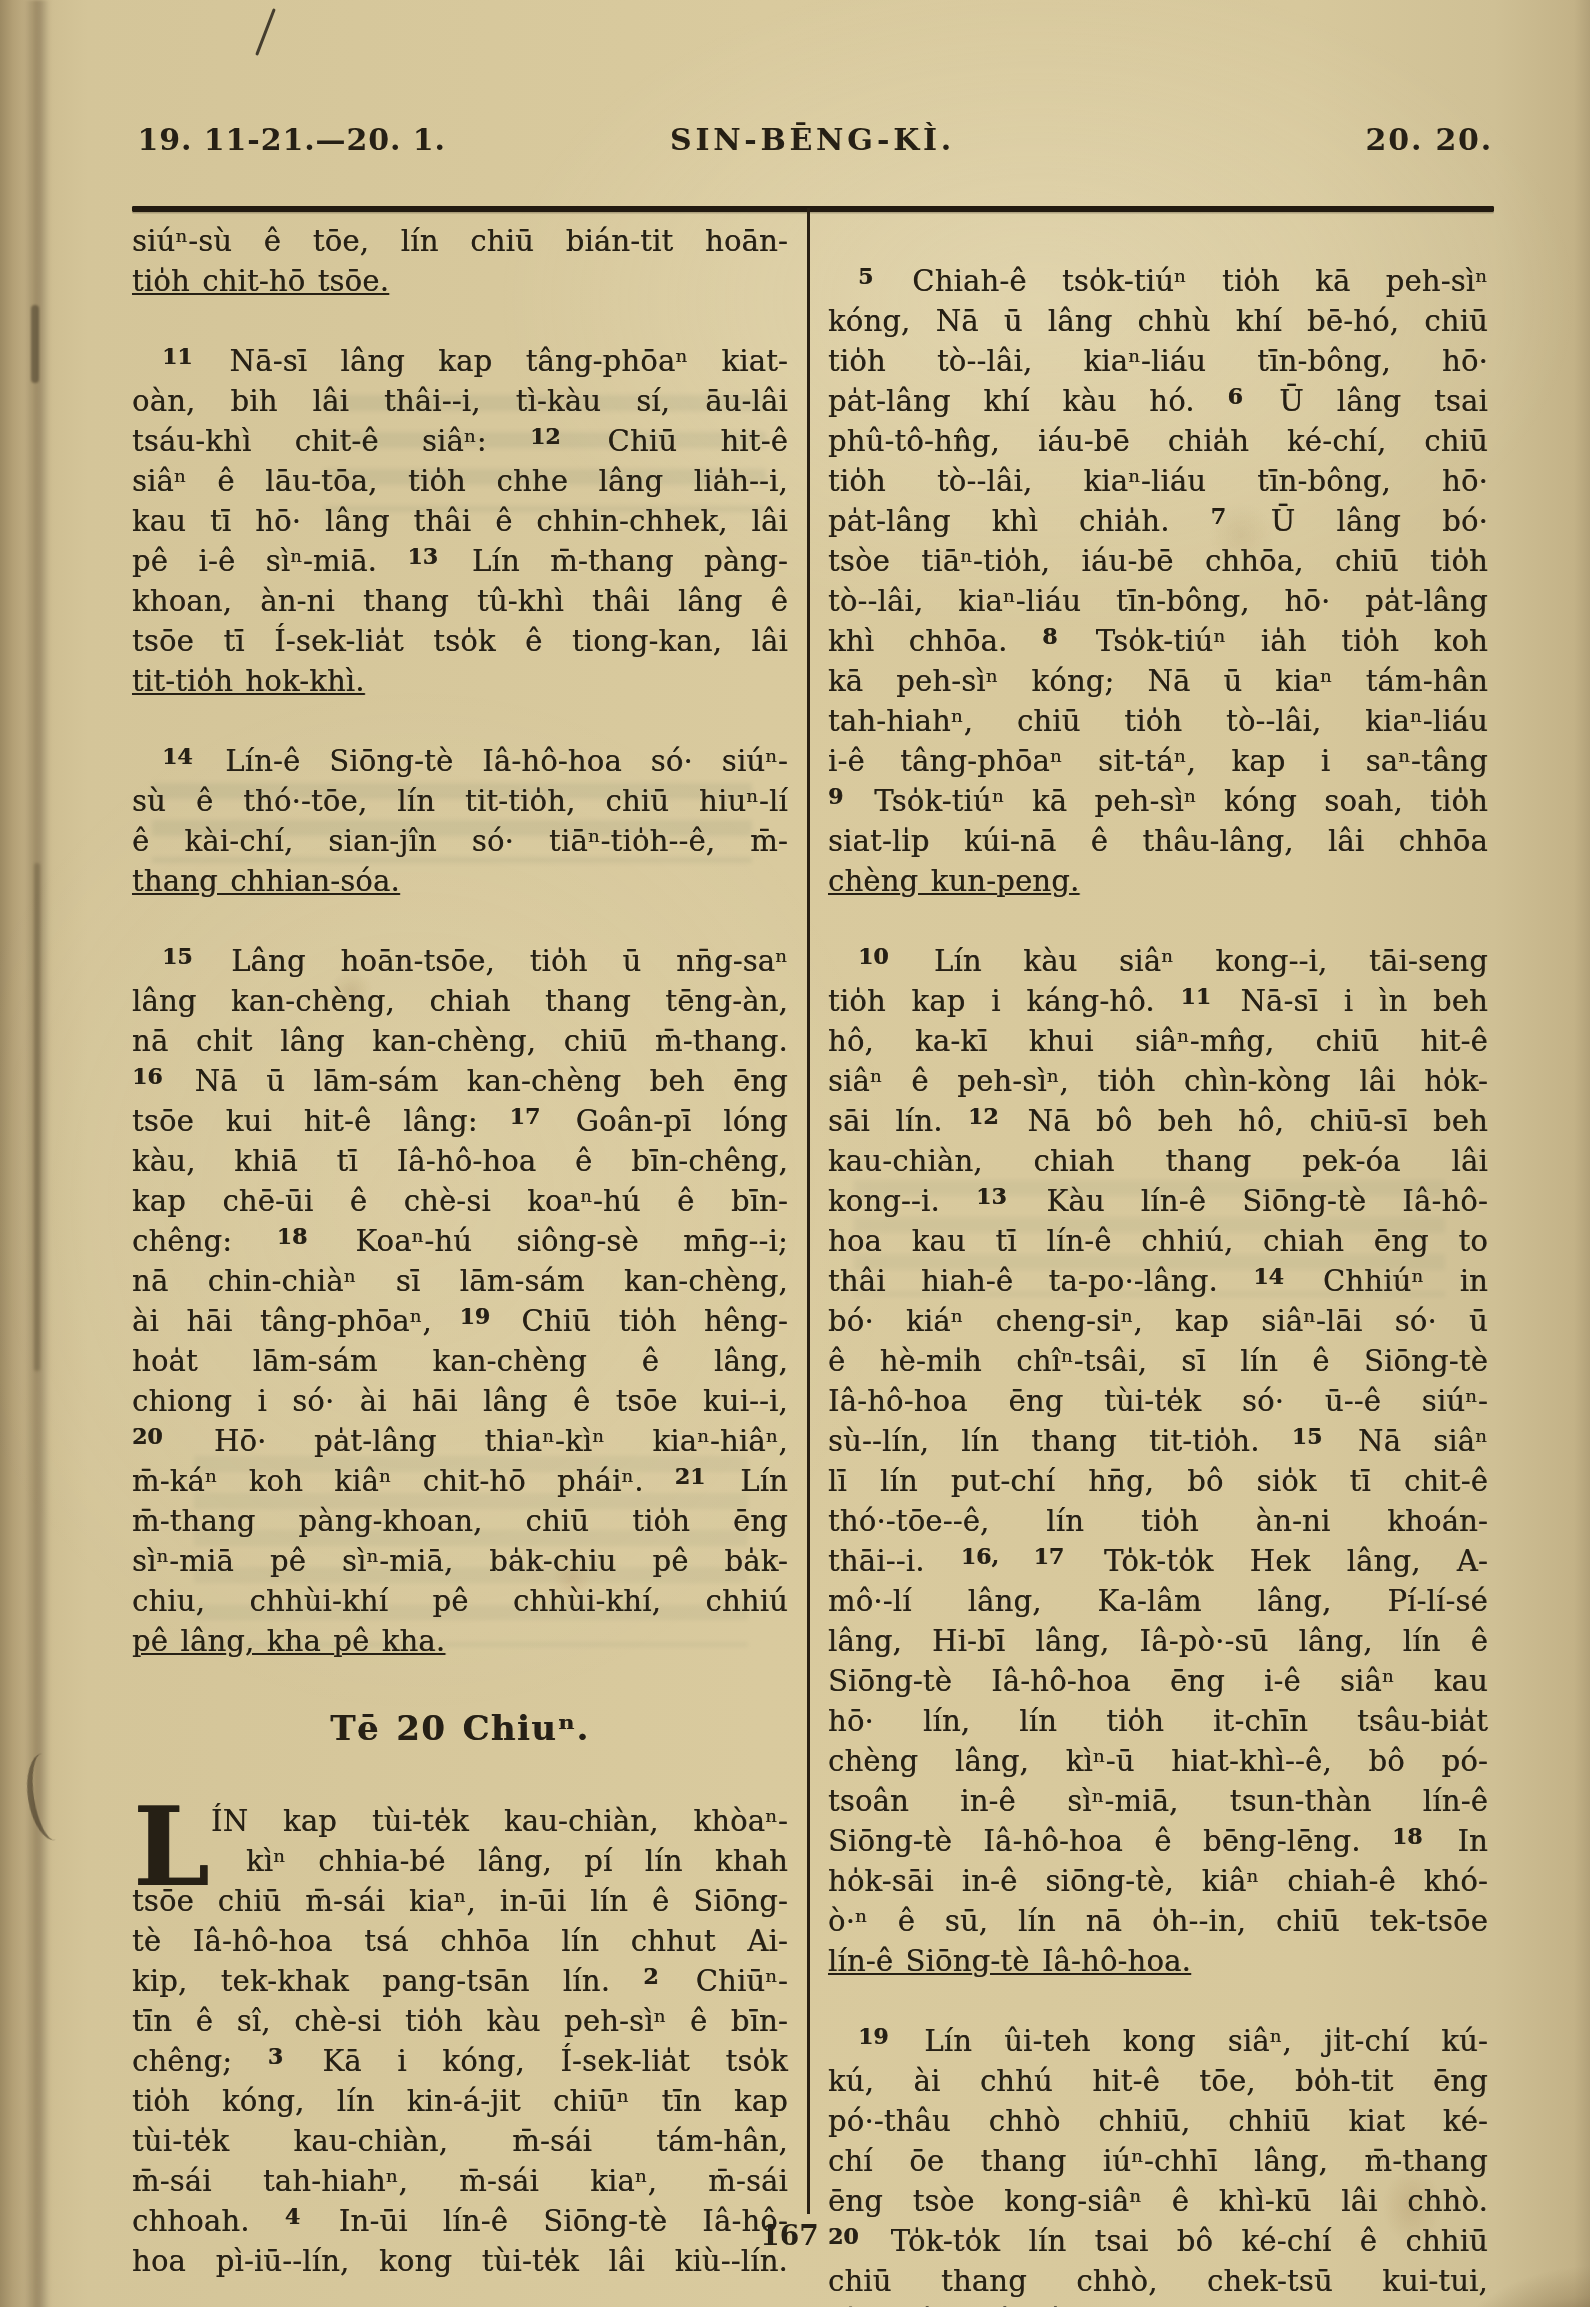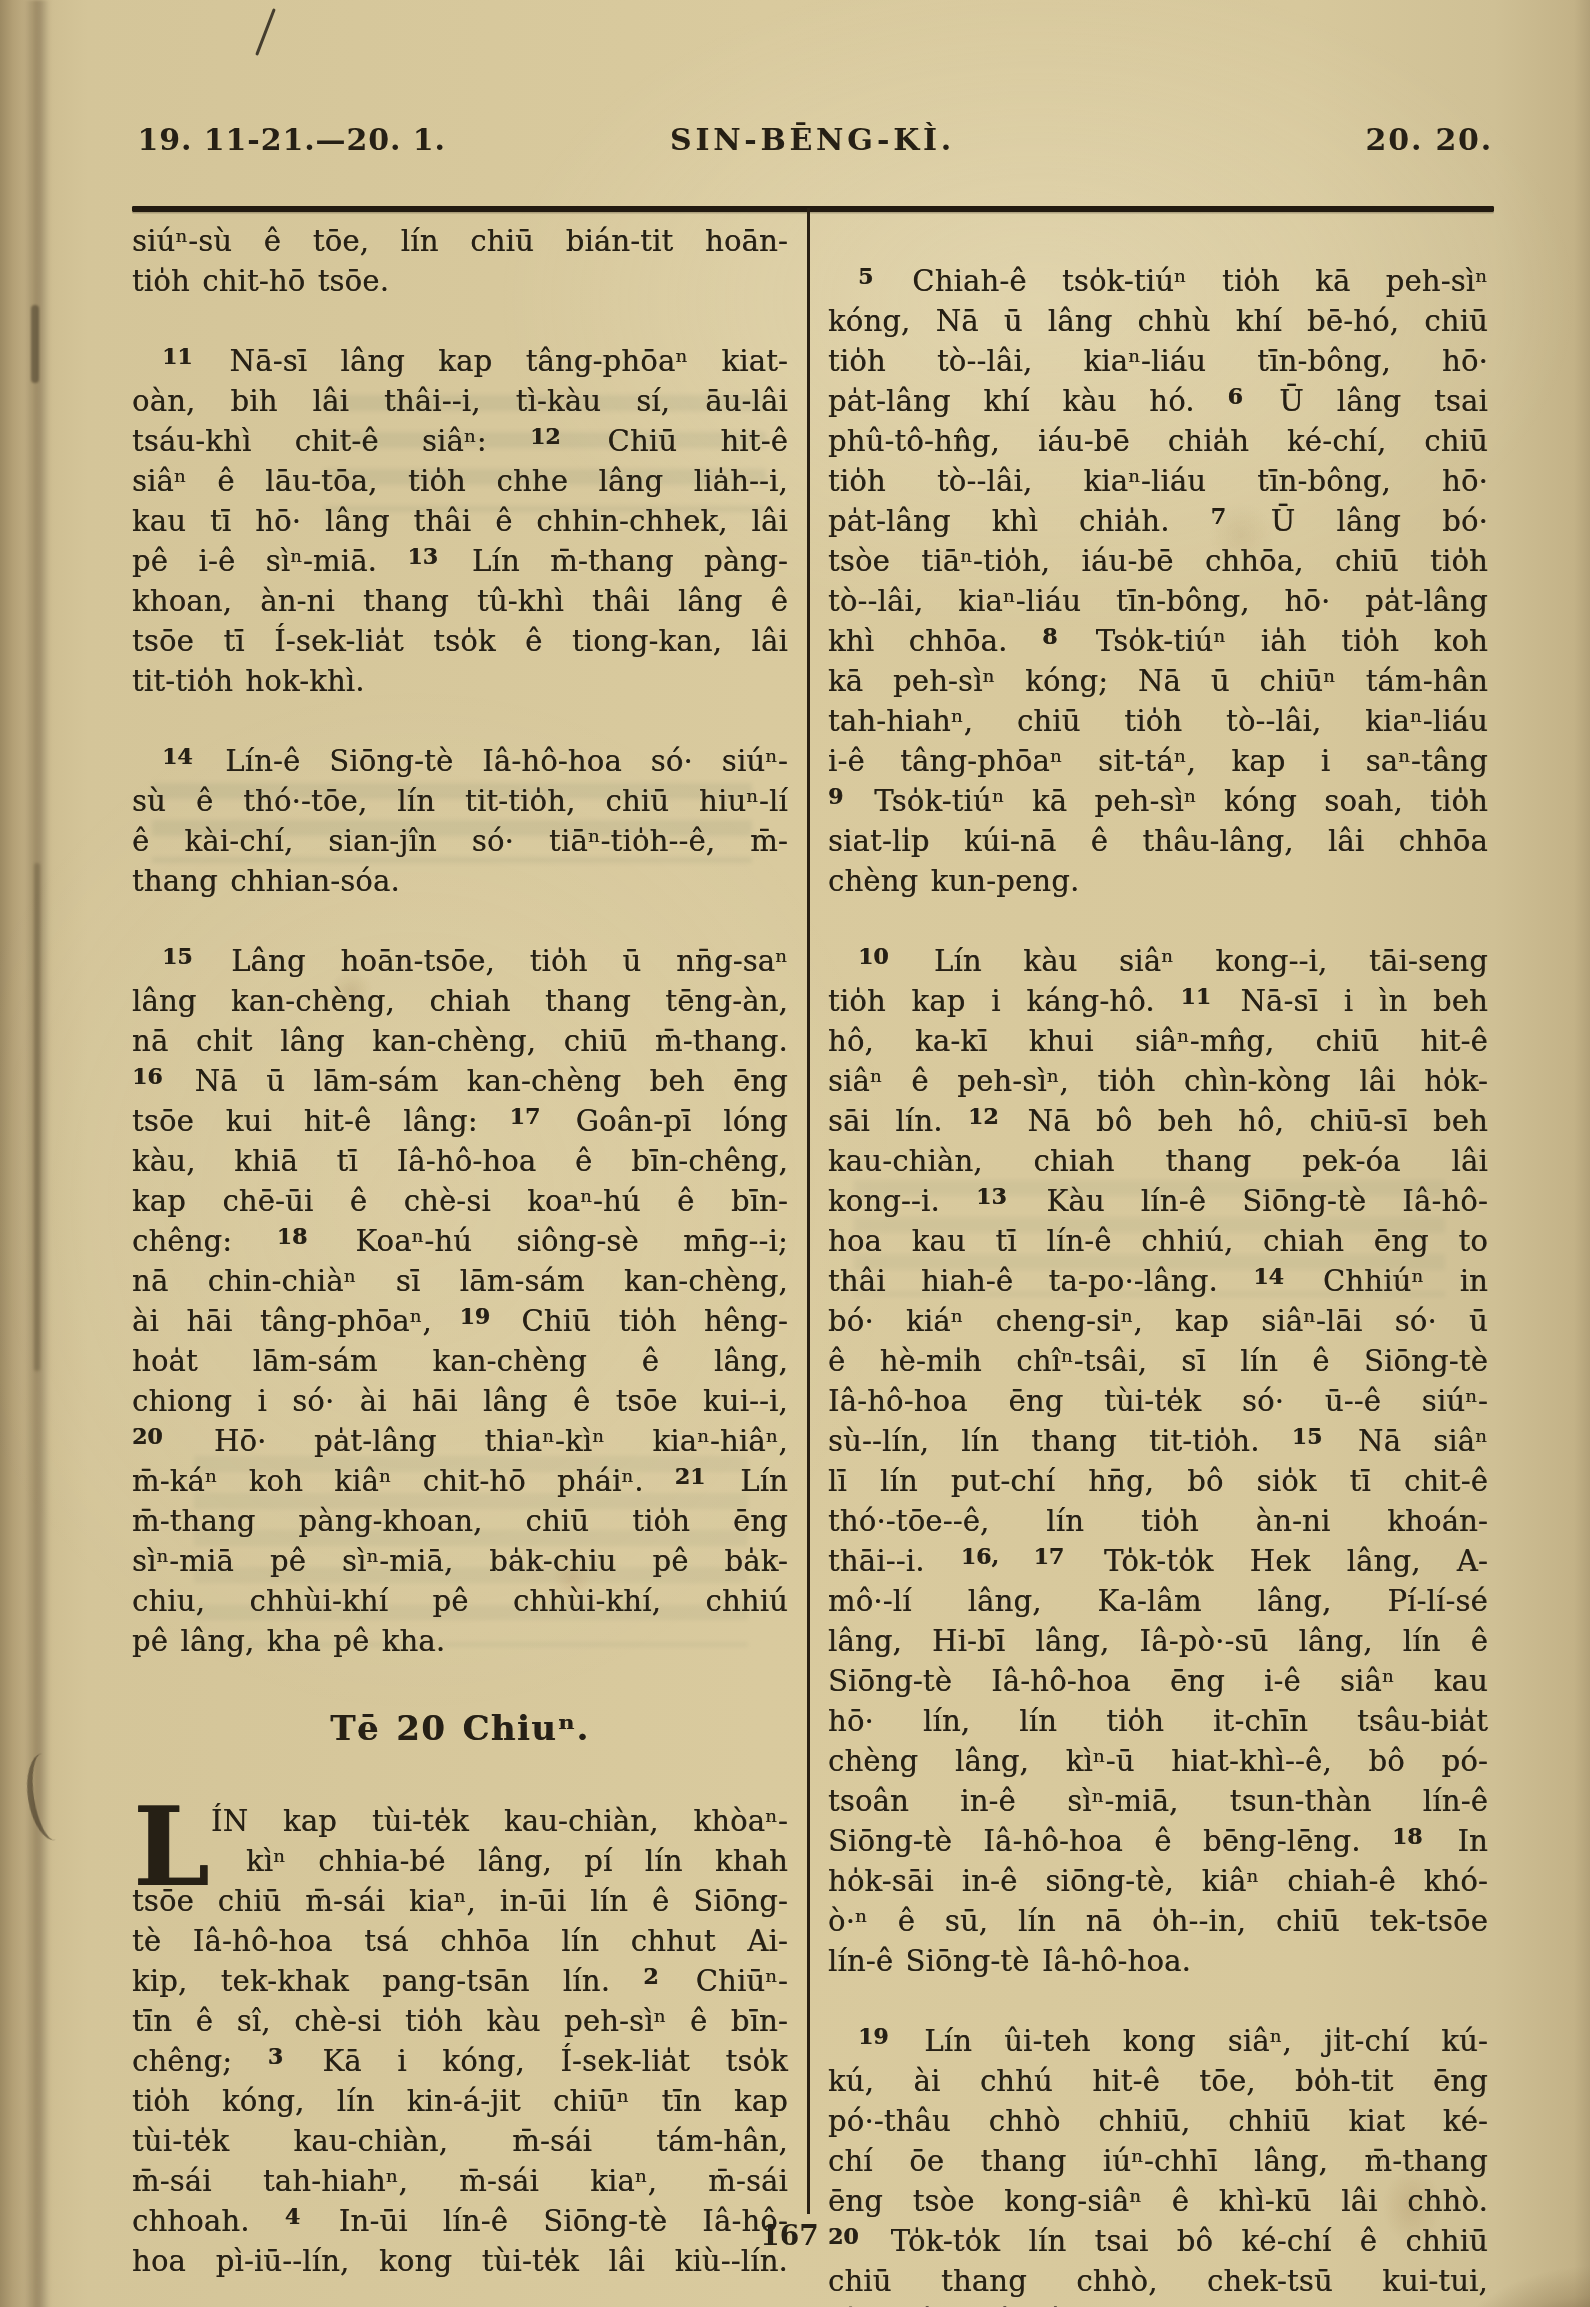--- a/index.html
+++ b/index.html
@@ -32,21 +32,21 @@
   .col-divider{position:absolute;left:807px;top:208px;width:3.2px;height:2006px;
             background:#2a2115;box-shadow:-6.5px 0 0 -2.3px rgba(42,33,21,.28);}
 
   
   .col{position:absolute;top:221px;font-size:29px;line-height:40px;
        letter-spacing:0.2px;word-spacing:.10em;
        text-shadow:0.3px 0 0 rgba(38,32,21,.72);}
   .col-left{left:132px;width:656px;}
   .col-right{left:828px;width:660px;}
   .ln{height:40px;text-align:justify;text-align-last:justify;}
-  .ln.rag{text-align-last:left;}
+  .ln.rag{text-align-last:left;text-decoration:underline;}
   .ln.ind{padding-left:30px;margin-top:40px;}
   sup.v{font-size:22px;font-weight:bold;vertical-align:.34em;line-height:0;
         letter-spacing:0;margin-right:3.7px;text-shadow:0.4px 0 0 rgba(38,32,21,.8);}
   .chap-head{text-align:center;text-align-last:center;font-weight:bold;font-size:34px;
              height:40px;line-height:40px;padding:47px 0 53px;letter-spacing:1.4px;}
   .dropcap-block{position:relative;}
   .dropcap-block .cap{position:absolute;left:0.9px;top:7.4px;font-size:109px;line-height:79px;
              font-weight:bold;letter-spacing:0;text-shadow:0.5px 0 0 rgba(38,32,21,.8);}
   .ln.cap1{padding-left:79px;}
   .ln.cap2{padding-left:114px;}
@@ -155,21 +155,21 @@
       <div class="ln ind" data-name="text-line"><sup class="v" data-name="verse-number">5</sup> Chiah-ê tso̍k-tiúⁿ tio̍h kā peh-sìⁿ</div>
       <div class="ln" data-name="text-line">kóng, Nā ū lâng chhù khí bē-hó, chiū</div>
       <div class="ln" data-name="text-line">tio̍h tò--lâi, kiaⁿ-liáu tīn-bông, hō·</div>
       <div class="ln" data-name="text-line">pa̍t-lâng khí kàu hó. <sup class="v" data-name="verse-number">6</sup> Ū lâng tsai</div>
       <div class="ln" data-name="text-line">phû-tô-hn̂g, iáu-bē chia̍h ké-chí, chiū</div>
       <div class="ln" data-name="text-line">tio̍h tò--lâi, kiaⁿ-liáu tīn-bông, hō·</div>
       <div class="ln" data-name="text-line">pa̍t-lâng khì chia̍h. <sup class="v" data-name="verse-number">7</sup> Ū lâng bó·</div>
       <div class="ln" data-name="text-line">tsòe tiāⁿ-tio̍h, iáu-bē chhōa, chiū tio̍h</div>
       <div class="ln" data-name="text-line">tò--lâi, kiaⁿ-liáu tīn-bông, hō· pa̍t-lâng</div>
       <div class="ln" data-name="text-line">khì chhōa. <sup class="v" data-name="verse-number">8</sup> Tso̍k-tiúⁿ ia̍h tio̍h koh</div>
-      <div class="ln" data-name="text-line">kā peh-sìⁿ kóng; Nā ū chiūⁿ tám-hân</div>
+      <div class="ln" data-name="text-line">kā peh-sìⁿ kóng; Nā ū kiaⁿ tám-hân</div>
       <div class="ln" data-name="text-line">tah-hiahⁿ, chiū tio̍h tò--lâi, kiaⁿ-liáu</div>
       <div class="ln" data-name="text-line">i-ê tâng-phōaⁿ sit-táⁿ, kap i saⁿ-tâng</div>
       <div class="ln" data-name="text-line"><sup class="v" data-name="verse-number">9</sup> Tso̍k-tiúⁿ kā peh-sìⁿ kóng soah, tio̍h</div>
       <div class="ln" data-name="text-line">siat-li̍p kúi-nā ê thâu-lâng, lâi chhōa</div>
       <div class="ln rag" data-name="text-line">chèng kun-peng.</div>
       <div class="ln ind" data-name="text-line"><sup class="v" data-name="verse-number">10</sup> Lín kàu siâⁿ kong--i, tāi-seng</div>
       <div class="ln" data-name="text-line">tio̍h kap i káng-hô. <sup class="v" data-name="verse-number">11</sup> Nā-sī i ìn beh</div>
       <div class="ln" data-name="text-line">hô, ka-kī khui siâⁿ-mn̂g, chiū hit-ê</div>
       <div class="ln" data-name="text-line">siâⁿ ê peh-sìⁿ, tio̍h chìn-kòng lâi ho̍k-</div>
       <div class="ln" data-name="text-line">sāi lín. <sup class="v" data-name="verse-number">12</sup> Nā bô beh hô, chiū-sī beh</div>

